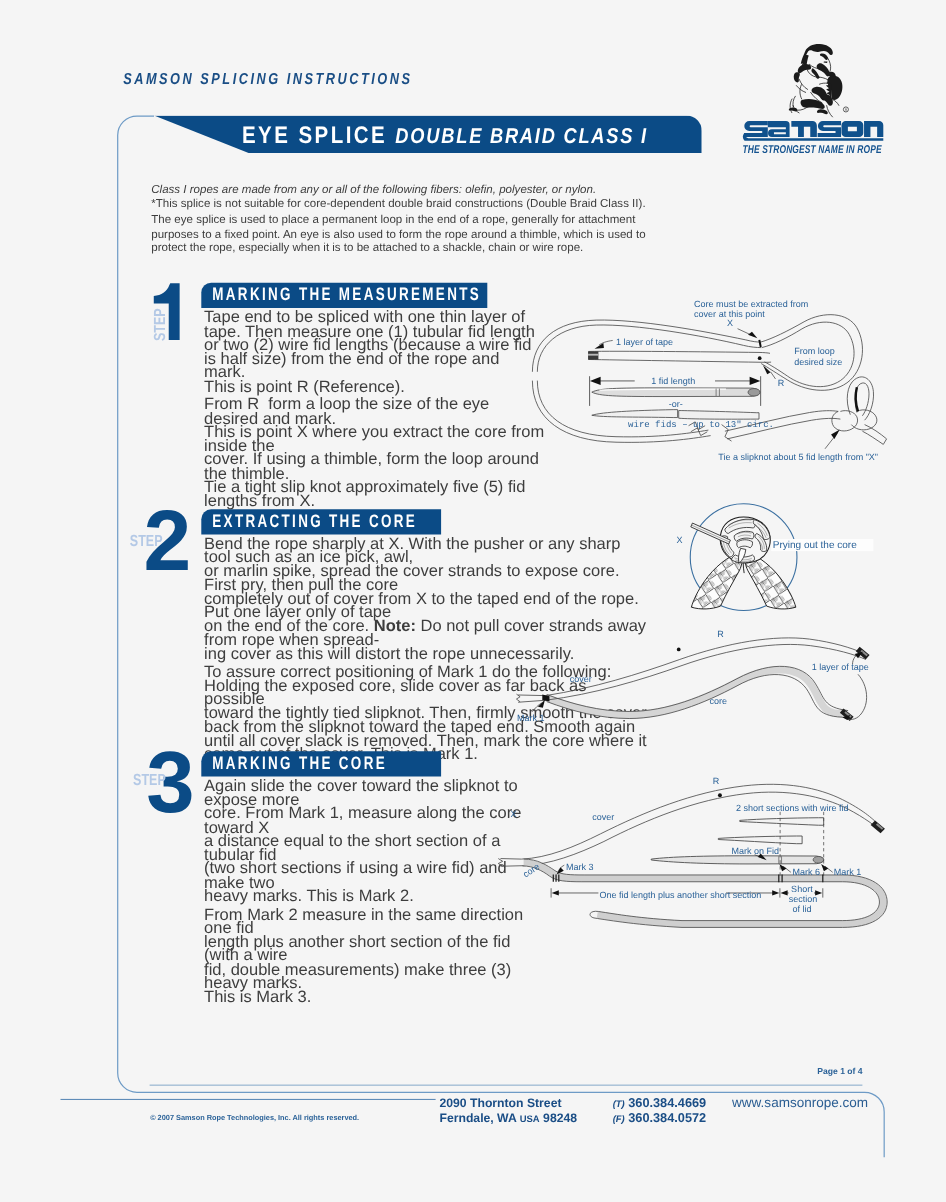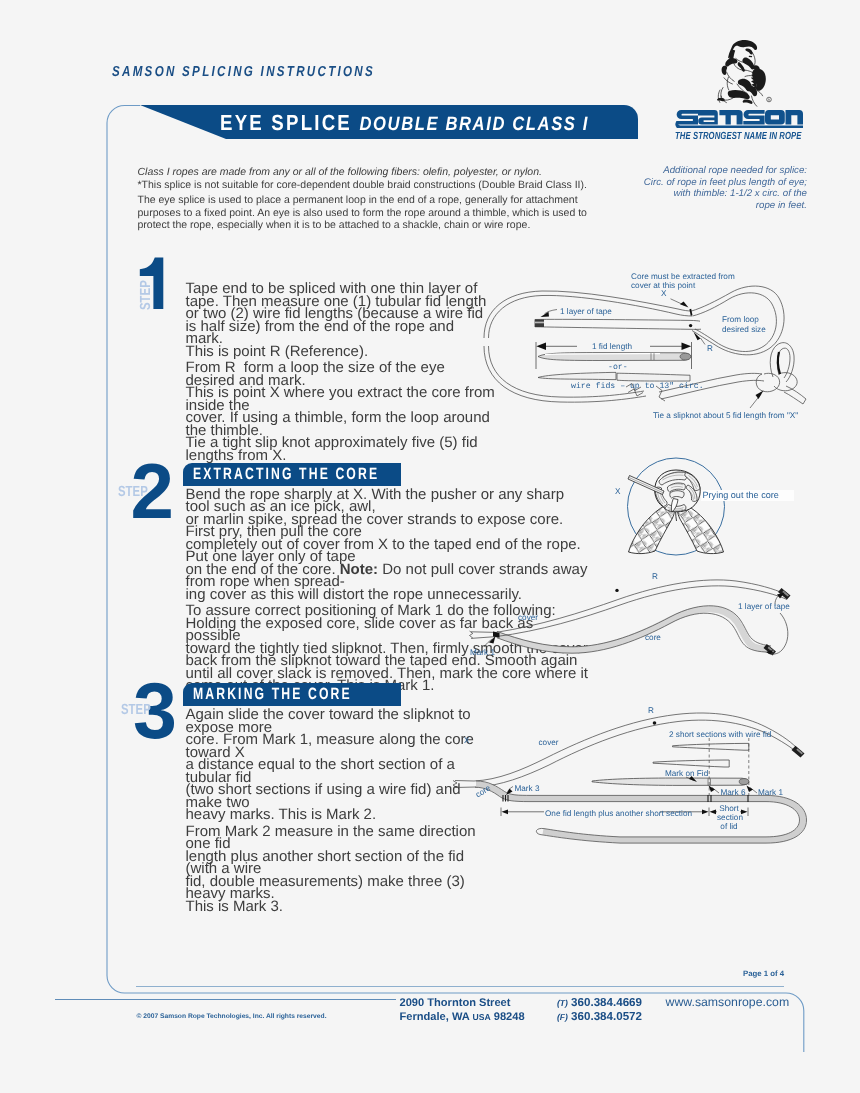--- a/index.html
+++ b/index.html
@@ -137,31 +137,28 @@
       </g>
     </svg>
     <div class="abs" style="left:3px;top:95px;font-size:10.3px;font-weight:bold;font-style:italic;color:#15538f;letter-spacing:0.15px;white-space:nowrap;transform:scaleX(0.745);transform-origin:left top;">THE STRONGEST NAME IN ROPE</div>
   </div>
 
   <div class="abs intro">
     <p class="it">Class I ropes are made from any or all of the following fibers: olefin, polyester, or nylon.</p>
     <p>*This splice is not suitable for core-dependent double braid constructions (Double Braid Class II).</p>
     <p class="gap">The eye splice is used to place a permanent loop in the end of a rope, generally for attachment purposes to a fixed point. An eye is also used to form the rope around a thimble, which is used to protect the rope, especially when it is to be attached to a shackle, chain or wire rope.</p>
   </div>
-  <div class="abs note">
-    <span>Additional rope needed for splice:</span><br>
-    <span>Circ. of rope in feet plus length of eye;</span><br>
-    <span>with thimble: 1-1/2 x circ. of the</span><br>
-    <span>rope in feet.</span>
-  </div>
 
   <svg class="abs" style="left:137px;top:255px;" width="30" height="58" viewBox="0 0 30 58">
     <path fill="#0b4b86" d="M17.8 2.6 L26.3 2.6 L26.3 54 L16.4 54 L16.4 21 L2.8 21 L2.8 14.2 C9.8 13.4 14.6 10.6 17.0 4.2 Z"></path>
   </svg>
   <div class="abs steplabel" style="left:137.5px;top:309.5px;transform:rotate(-90deg) scaleX(0.78);transform-origin:left top;">STEP</div>
+  <div class="abs secbar" style="left:183px;top:256.5px;width:259.5px;">
+    <span>MARKING THE MEASUREMENTS</span>
+  </div>
   <div class="abs body" style="left:185.5px;top:283px;width:310px;">
     <p>Tape end to be spliced with one thin layer of tape. Then measure one (1) tubular fid length or two (2) wire fid lengths (because a wire fid is half size) from the end of the rope and mark.<br>This is point R (Reference).</p>
     <p class="gap">From R&nbsp; form a loop the size of the eye desired and mark.<br>This is point X where you extract the core from inside the<br>cover. If using a thimble, form the loop around the thimble.<br>Tie a tight slip knot approximately five (5) fid lengths from X.</p>
   </div>
 
   <div class="abs stepnum" style="left:130.5px;top:452px;font-size:78px;">2</div>
   <div class="abs steplabel" style="left:118px;top:483.5px;transform:scaleX(0.78);transform-origin:left top;">STEP</div>
   <div class="abs secbar" style="left:183px;top:462.5px;width:217.5px;">
     <span>EXTRACTING THE CORE</span>
   </div>
@@ -255,21 +252,21 @@
     <div>cover at this point</div>
   </div>
   <div class="abs dl" style="left:661px;top:289px;">X</div>
   <div class="abs dl" style="left:560px;top:307px;">1 layer of tape</div>
   <div class="abs dl" style="left:722px;top:315px;">
     <div>From loop</div>
     <div>desired size</div>
   </div>
   <div class="abs dl" style="left:707px;top:344px;">R</div>
   <div class="abs dl" style="left:592px;top:342px;">1 fid length</div>
-  <div class="abs dl" style="left:608px;top:362.5px;font-family:Liberation Mono, monospace;">-or-</div>
+  <div class="abs dl" style="left:608px;top:362.5px;">-or-</div>
   <div class="abs dl" style="left:571px;top:382px;font-family:Liberation Mono, monospace;">wire fids – up to 13" circ.</div>
   <div class="abs dl" style="left:653px;top:411px;">Tie a slipknot about 5 fid length from "X"</div>
 
   <svg class="abs" style="left:626px;top:457px;" width="102" height="100" viewBox="0 0 102 100">
     <defs>
       <pattern id="braidpat" patternUnits="userSpaceOnUse" width="13" height="13" patternTransform="rotate(12)">
         <rect width="13" height="13" fill="#fdfdfd"></rect>
         <g fill="none" stroke="#2b2b2b" stroke-width="0.8">
           <path d="M0.4 6.5 L6.5 0.4 L12.6 6.5 L6.5 12.6 Z"></path>
         </g>

